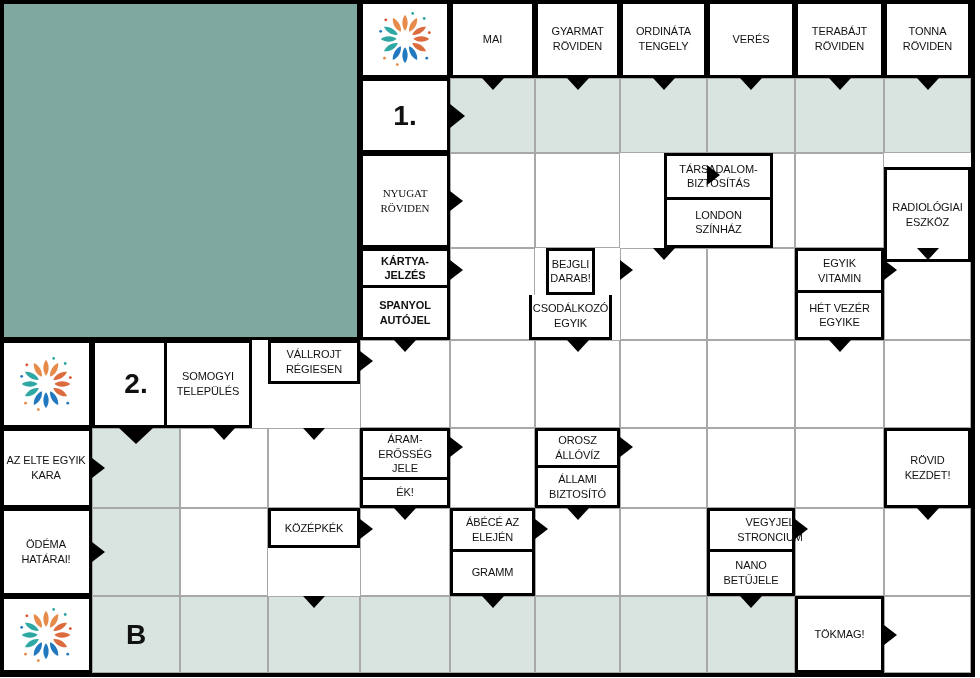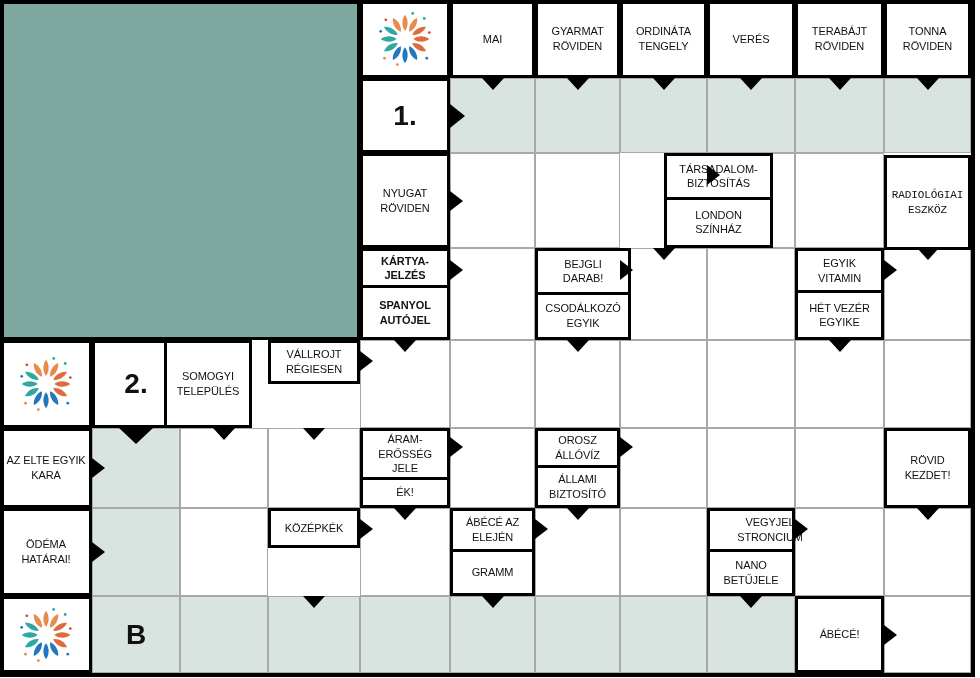--- a/index.html
+++ b/index.html
@@ -300,45 +300,45 @@
       <div class="cell clue" style="left: 450px; top: 0px; width: 85px; height: 78px;">MAI</div>
       <div class="cell clue" style="left: 535px; top: 0px; width: 85px; height: 78px;">GYARMAT
 RÖVIDEN</div>
       <div class="cell clue" style="left: 620px; top: 0px; width: 87px; height: 78px;">ORDINÁTA
 TENGELY</div>
       <div class="cell clue" style="left: 707px; top: 0px; width: 88px; height: 78px;">VERÉS</div>
       <div class="cell clue" style="left: 795px; top: 0px; width: 89px; height: 78px;">TERABÁJT
 RÖVIDEN</div>
       <div class="cell clue" style="left: 884px; top: 0px; width: 87px; height: 78px;">TONNA
 RÖVIDEN</div>
-      <div class="cell clue" style="left: 360px; top: 153px; width: 90px; height: 95px;">NYUGAT
+      <div class="cell clue" style="left: 360px; top: 153px; width: 90px; height: 95px; font-family: Liberation Serif, serif;">NYUGAT
 RÖVIDEN</div>
-      <div class="cell clue" style="left: 884px; top: 155px; width: 87px; height: 95px; font-family: Liberation Mono, monospace;">RADIOLÓGIAI
+      <div class="cell clue" style="left: 884px; top: 167px; width: 87px; height: 95px;">RADIOLÓGIAI
 ESZKÖZ</div>
       <div class="cell clue" style="left: 164px; top: 340px; width: 88px; height: 88px;">SOMOGYI
 TELEPÜLÉS</div>
       <div class="cell clue" style="left: 0px; top: 428px; width: 92px; height: 80px;">AZ ELTE EGYIK
 KARA</div>
       <div class="cell clue" style="left: 884px; top: 428px; width: 87px; height: 80px;">RÖVID
 KEZDET!</div>
       <div class="cell clue" style="left: 0px; top: 508px; width: 92px; height: 88px;">ÖDÉMA
 HATÁRAI!</div>
-      <div class="cell clue" style="left: 795px; top: 596px; width: 89px; height: 77px;">ÁBÉCÉ!</div>
+      <div class="cell clue" style="left: 795px; top: 596px; width: 89px; height: 77px;">TÖKMAG!</div>
       <div class="cell split" style="left: 620px; top: 153px; width: 109px; height: 95px; margin-left: 44px;">
         <div class="sub" style="flex-basis: 49%;">TÁRSADALOM-
 BIZTOSÍTÁS</div>
         <div class="sub" style="flex-grow: 1;">LONDON
 SZÍNHÁZ</div>
       </div>
       <div class="cell split" style="left: 360px; top: 248px; width: 90px; height: 92px; font-weight: bold;">
         <div class="sub" style="flex-basis: 44%;">KÁRTYA-JELZÉS</div>
         <div class="sub" style="flex-grow: 1;">SPANYOL
 AUTÓJEL</div>
       </div>
-      <div class="cell split" style="left: 535px; top: 248px; width: 96px; height: 92px;">
+      <div class="cell split" style="left: 535px; top: 248px; width: 71px; height: 92px; align-items: center;">
         <div class="sub" style="flex-basis: 51%;">BEJGLI
 DARAB!</div>
         <div class="sub" style="flex-grow: 1;">CSODÁLKOZÓ
 EGYIK</div>
       </div>
       <div class="cell split" style="left: 795px; top: 248px; width: 89px; height: 92px;">
         <div class="sub" style="flex-basis: 49%;">EGYIK
 VITAMIN</div>
         <div class="sub" style="flex-grow: 1;">HÉT VEZÉR
 EGYIKE</div>

